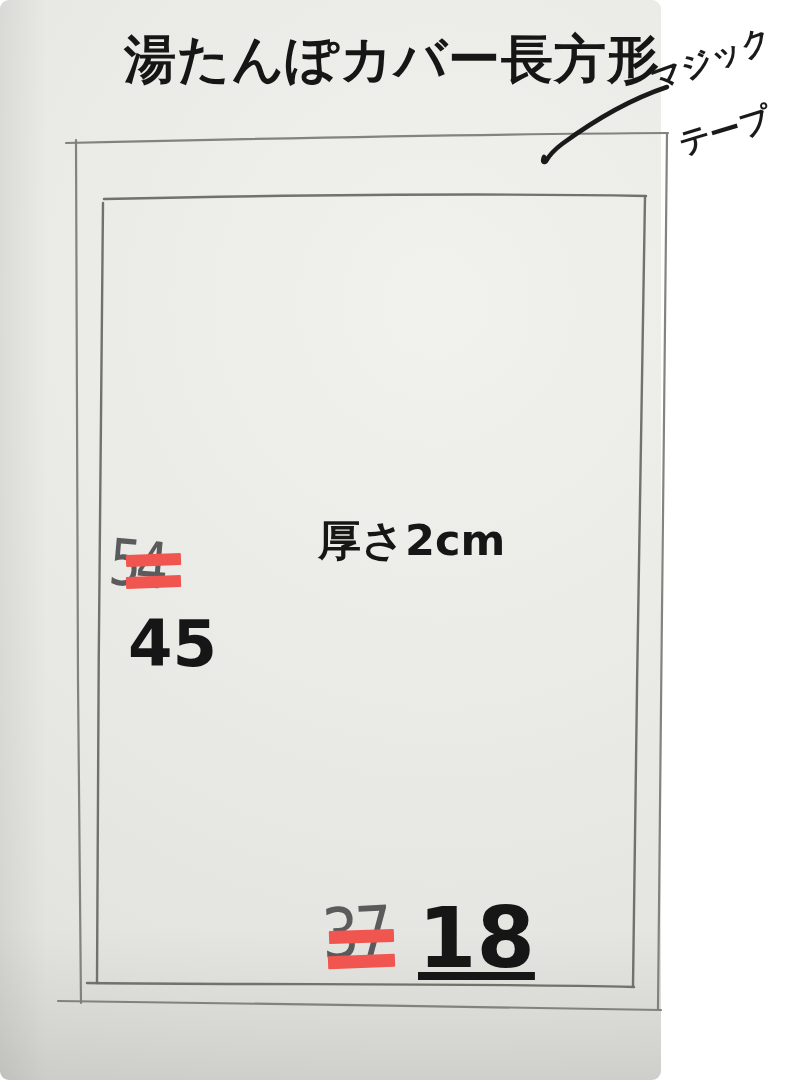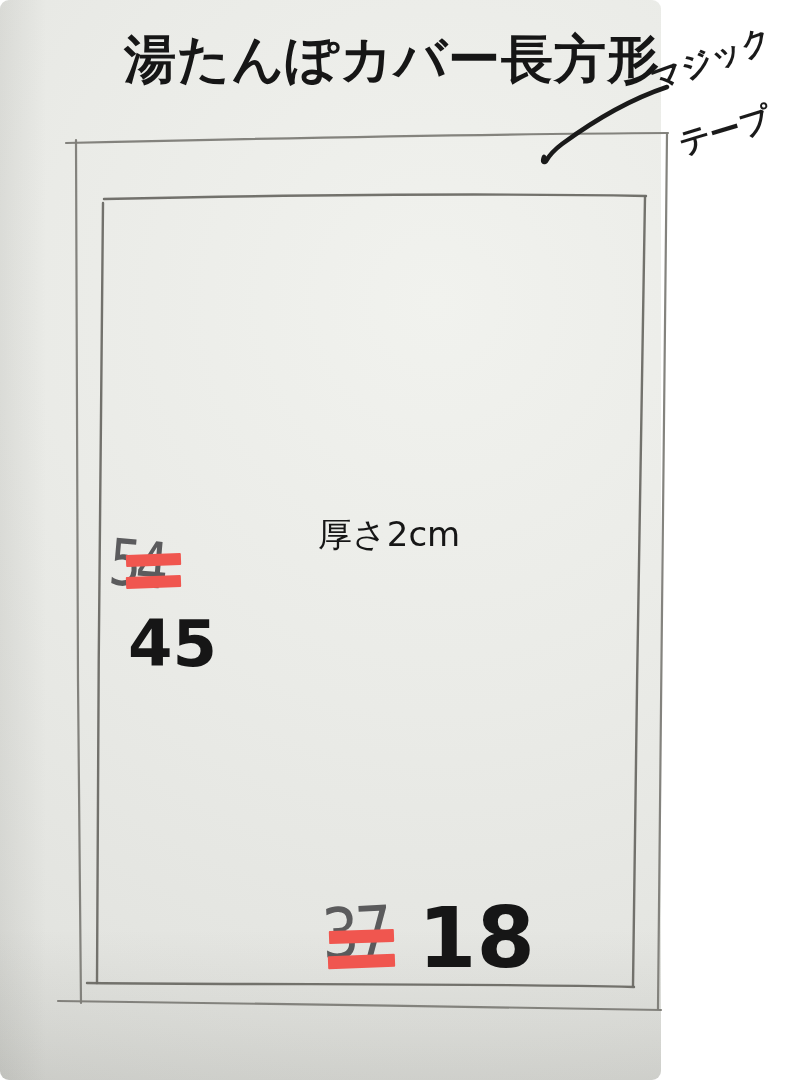--- a/index.html
+++ b/index.html
@@ -19,36 +19,36 @@
   .pencil-dark{fill:none;stroke:var(--pencil_dark,#6b6a65);stroke-width:2.4;stroke-linecap:round;opacity:.95;}
   .ink{fill:none;stroke:var(--ink,#191919);stroke-width:4.6;stroke-linecap:round;stroke-linejoin:round;}
   .title{
     left:124px;top:30px;width:560px;
     font-size:52px;font-weight:800;letter-spacing:1px;line-height:1.15;
     color:var(--text,#1b1b1b);white-space:nowrap;
   }
   .hand{color:var(--ink,#1c1c1c);font-weight:600;white-space:nowrap;}
   .velcro1{left:652px;top:60px;font-size:31px;transform:rotate(-20deg);transform-origin:left center;}
   .velcro2{left:680px;top:124px;font-size:31px;transform:rotate(-17deg);transform-origin:left center;}
-  .thickness{left:318px;top:512px;font-size:34px;font-weight:400;color:var(--text,#1b1b1b);white-space:nowrap;}
+  .thickness{left:318px;top:512px;font-size:43px;font-weight:700;color:var(--text,#1b1b1b);white-space:nowrap;}
   .crossed{
     color:var(--crossed,#48484a);font-weight:400;line-height:1;white-space:nowrap;opacity:.88;
   }
   .crossed-left{left:112px;top:530px;font-size:64px;letter-spacing:-7px;transform:rotate(5deg) scaleX(.80);transform-origin:left top;}
   .crossed-bottom{left:320px;top:900px;font-size:70px;letter-spacing:-5px;transform:rotate(-3deg) scaleX(.84);transform-origin:left top;}
   .strike{
     background:var(--strike,#f0564f);height:12px;border-radius:1px;
   }
   .strike.l1{left:126px;top:554px;width:55px;transform:rotate(-2deg);}
   .strike.l2{left:126px;top:576px;width:55px;transform:rotate(-2deg);}
   .strike.b1{left:329px;top:930px;width:65px;height:13px;transform:rotate(-2deg);}
   .strike.b2{left:328px;top:955px;width:67px;height:13px;transform:rotate(-2deg);}
   .meas{font-weight:700;color:var(--text,#161616);line-height:1;white-space:nowrap;}
   .meas-left{left:128px;top:612px;font-size:64px;}
-  .meas-bottom{left:418px;top:896px;font-size:84px;}
+  .meas-bottom{left:418px;top:896px;font-size:84px;text-decoration:underline;}
 </style>
 </head>
 <body>
 
 <div id="photo">
 
   <svg class="sketch" viewBox="0 0 810 1080">
 
     <g>
       <path class="pencil" d="M66,143 C240,139 470,134 668,133"></path>

